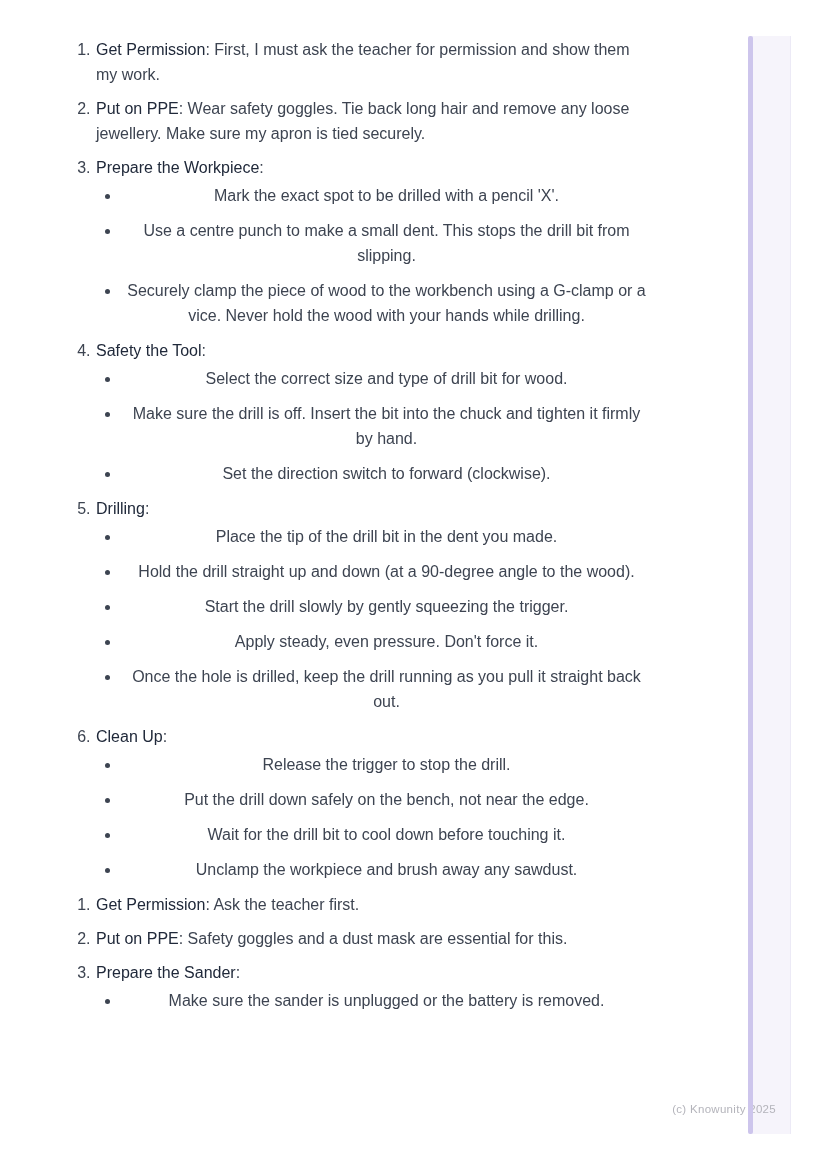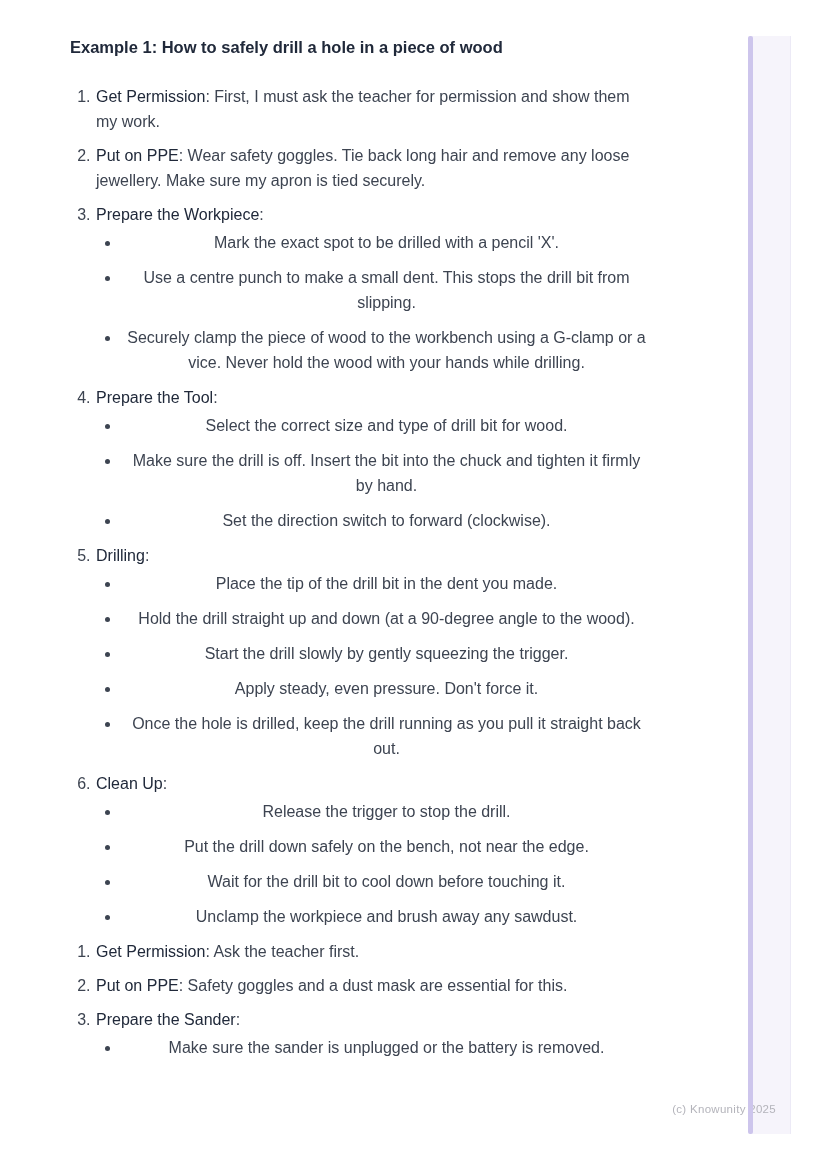--- a/index.html
+++ b/index.html
@@ -102,30 +102,29 @@
 </head>
 <body>
 
 <div class="page">
 
   <div class="right-rail"></div>
   <div class="rail-bar"></div>
 
   <div class="content">
       <section class="doc-section">
-    <h2 class="section-heading">Example 1: How to safely drill a hole in a piece of wood</h2>
     <ol class="steps">
           <li class="step"><span class="step-label">Get Permission</span><span>: First, I must ask the teacher for permission and show them my work.</span></li>
           <li class="step"><span class="step-label">Put on PPE</span><span>: Wear safety goggles. Tie back long hair and remove any loose jewellery. Make sure my apron is tied securely.</span></li>
           <li class="step"><span class="step-label">Prepare the Workpiece</span><span>:</span><ul class="bullets">
               <li class="bullet"><span>Mark the exact spot to be drilled with a pencil 'X'.</span></li>
               <li class="bullet"><span>Use a centre punch to make a small dent. This stops the drill bit from slipping.</span></li>
               <li class="bullet"><span>Securely clamp the piece of wood to the workbench using a G-clamp or a vice. </span><span class="italic-note">Never hold the wood with your hands while drilling.</span></li>
             </ul></li>
-          <li class="step"><span class="step-label">Prepare the Tool</span><span>:</span><ul class="bullets">
+          <li class="step"><span class="step-label">Safety the Tool</span><span>:</span><ul class="bullets">
               <li class="bullet"><span>Select the correct size and type of drill bit for wood.</span></li>
               <li class="bullet"><span>Make sure the drill is off. Insert the bit into the chuck and tighten it firmly by hand.</span></li>
               <li class="bullet"><span>Set the direction switch to forward (clockwise).</span></li>
             </ul></li>
           <li class="step"><span class="step-label">Drilling</span><span>:</span><ul class="bullets">
               <li class="bullet"><span>Place the tip of the drill bit in the dent you made.</span></li>
               <li class="bullet"><span>Hold the drill straight up and down (at a 90-degree angle to the wood).</span></li>
               <li class="bullet"><span>Start the drill slowly by gently squeezing the trigger.</span></li>
               <li class="bullet"><span>Apply steady, even pressure. Don't force it.</span></li>
               <li class="bullet"><span>Once the hole is drilled, keep the drill running as you pull it straight back out.</span></li>

